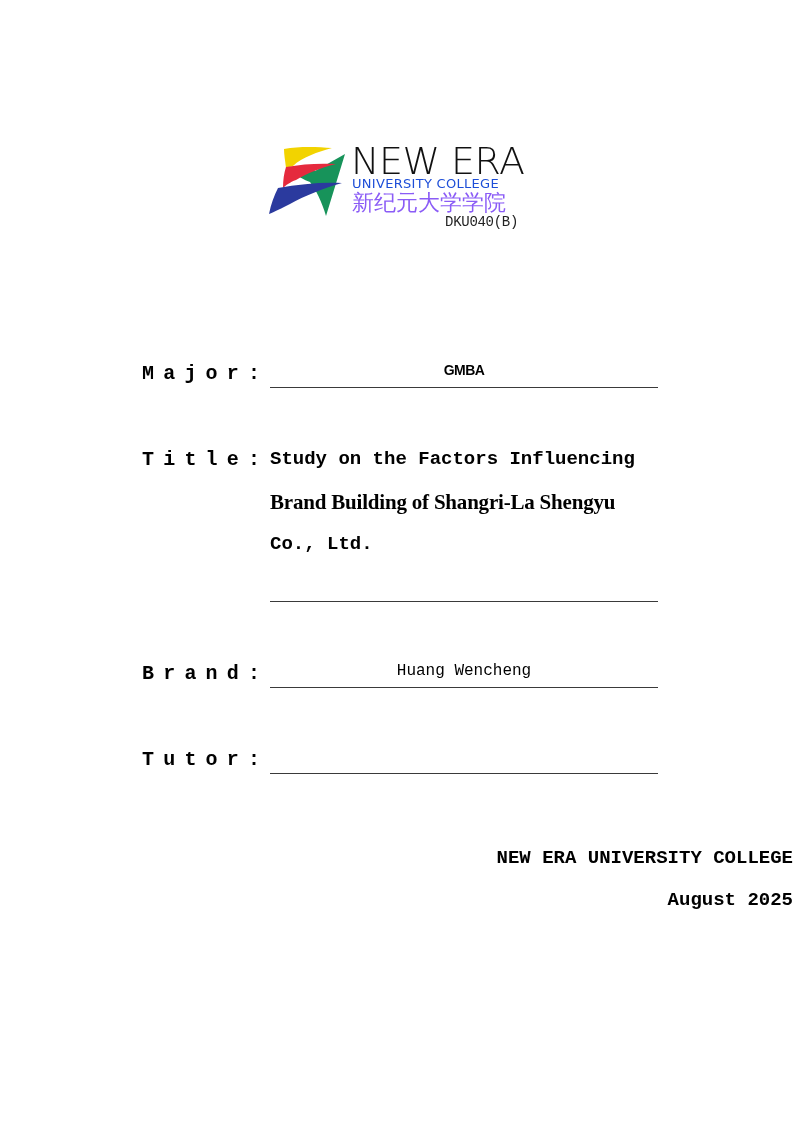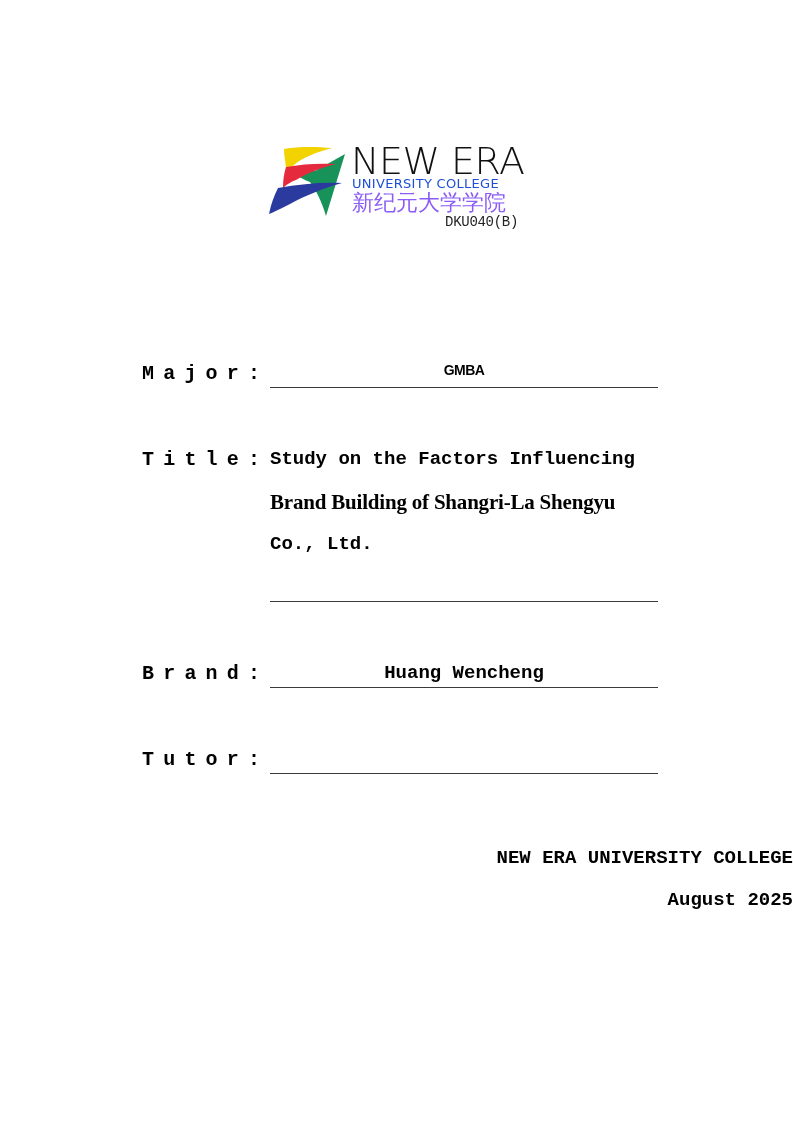--- a/index.html
+++ b/index.html
@@ -91,22 +91,22 @@
     font-size: 20px;
     letter-spacing: 9.2px;
     white-space: nowrap;
   }
   .value {
     position: absolute;
     left: 270px;
     width: 388px;
     text-align: center;
     font-family: "Liberation Mono", "DejaVu Sans Mono", monospace;
-    font-weight: bold;
-    font-size: 19px;
+    font-weight: normal;
+    font-size: 16px;
     white-space: nowrap;
   }
   .value.condensed {
     font-family: "Liberation Sans", "DejaVu Sans", sans-serif;
     font-weight: bold;
     font-size: 14px;
     letter-spacing: -0.6px;
   }
   .line {
     position: absolute;

